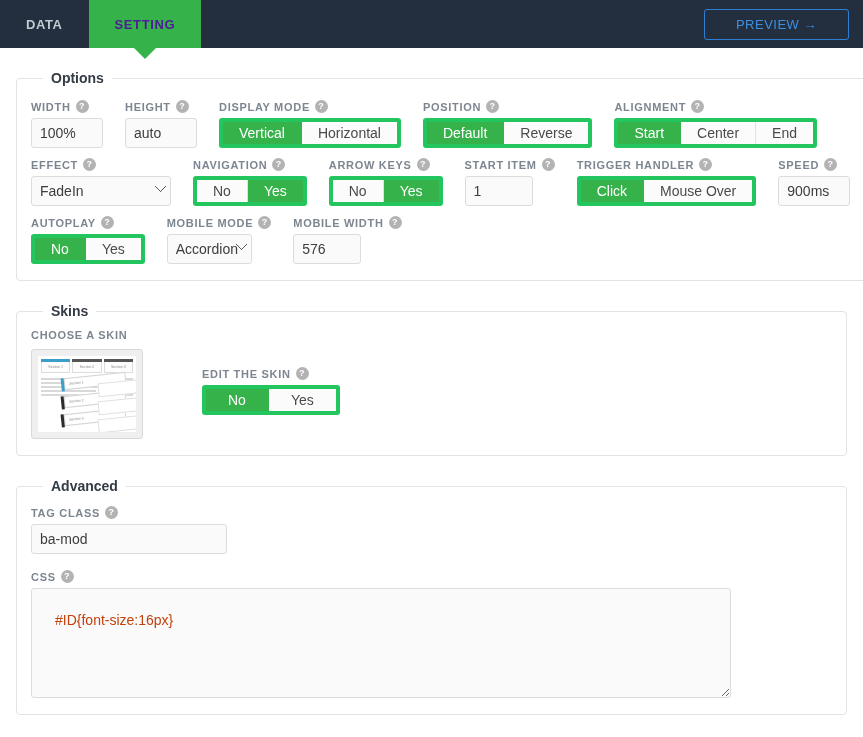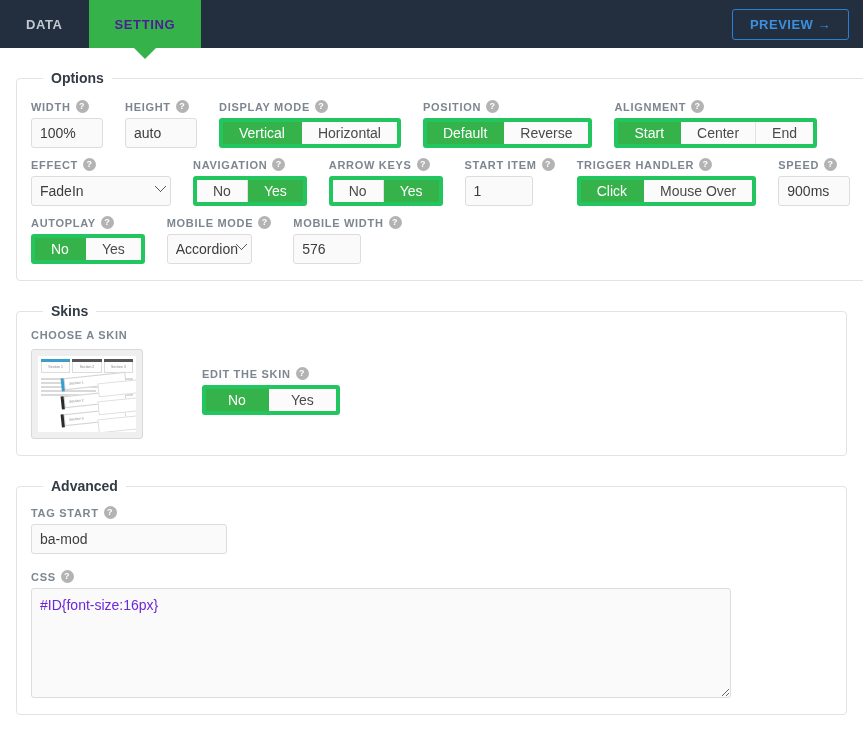--- a/index.html
+++ b/index.html
@@ -44,27 +44,27 @@
     margin-left: -11px;
     width: 0; height: 0;
     border-left: 11px solid transparent;
     border-right: 11px solid transparent;
     border-top: 11px solid #36b24a;
   }
   .topbar-spacer { flex: 1; }
   .preview-btn {
     align-self: center;
     margin-right: 14px;
-    padding: 7px 17px;
+    padding: 7px 31px;
     border: 1px solid #2d7fd3;
     border-radius: 3px;
     background: transparent;
     color: #3d8fe0;
     font-size: 13px;
-    font-weight: bold;
+    font-weight: normal;
     letter-spacing: 0.5px;
     font-family: "Liberation Sans", sans-serif;
     cursor: pointer;
     white-space: nowrap;
   }
 
   
   .page { padding: 22px 16px 0 16px; }
 
   fieldset.section {
@@ -236,23 +236,23 @@
 
   
   .adv-field { margin-top: 8px; }
   input.tagclass { width: 196px; }
   textarea.cssbox {
     width: 700px;
     height: 110px;
     border: 1px solid #dcdcdc;
     border-radius: 3px;
     background: #fafafa;
-    color: #6d28d9;
+    color: #c2410c;
     font-size: 14px;
-    padding: 8px;
+    padding: 23px;
     font-family: "Liberation Sans", sans-serif;
     resize: both;
     outline: none;
     display: block;
   }
 </style>
 </head>
 <body>
 
 <div class="topbar">
@@ -467,21 +467,21 @@
         </div>
       </div>
     </div>
   </fieldset>
 
   <fieldset class="section">
     <legend>Advanced</legend>
 
     <div class="adv-field">
       <div class="flabel">
-        <span>TAG START</span>
+        <span>TAG CLASS</span>
         <span class="help">?</span>
       </div>
       <input class="txt tagclass" value="ba-mod" style="">
     </div>
 
     <div class="adv-field" style="margin-top:16px">
       <div class="flabel">
         <span>CSS</span>
         <span class="help">?</span>
       </div>

